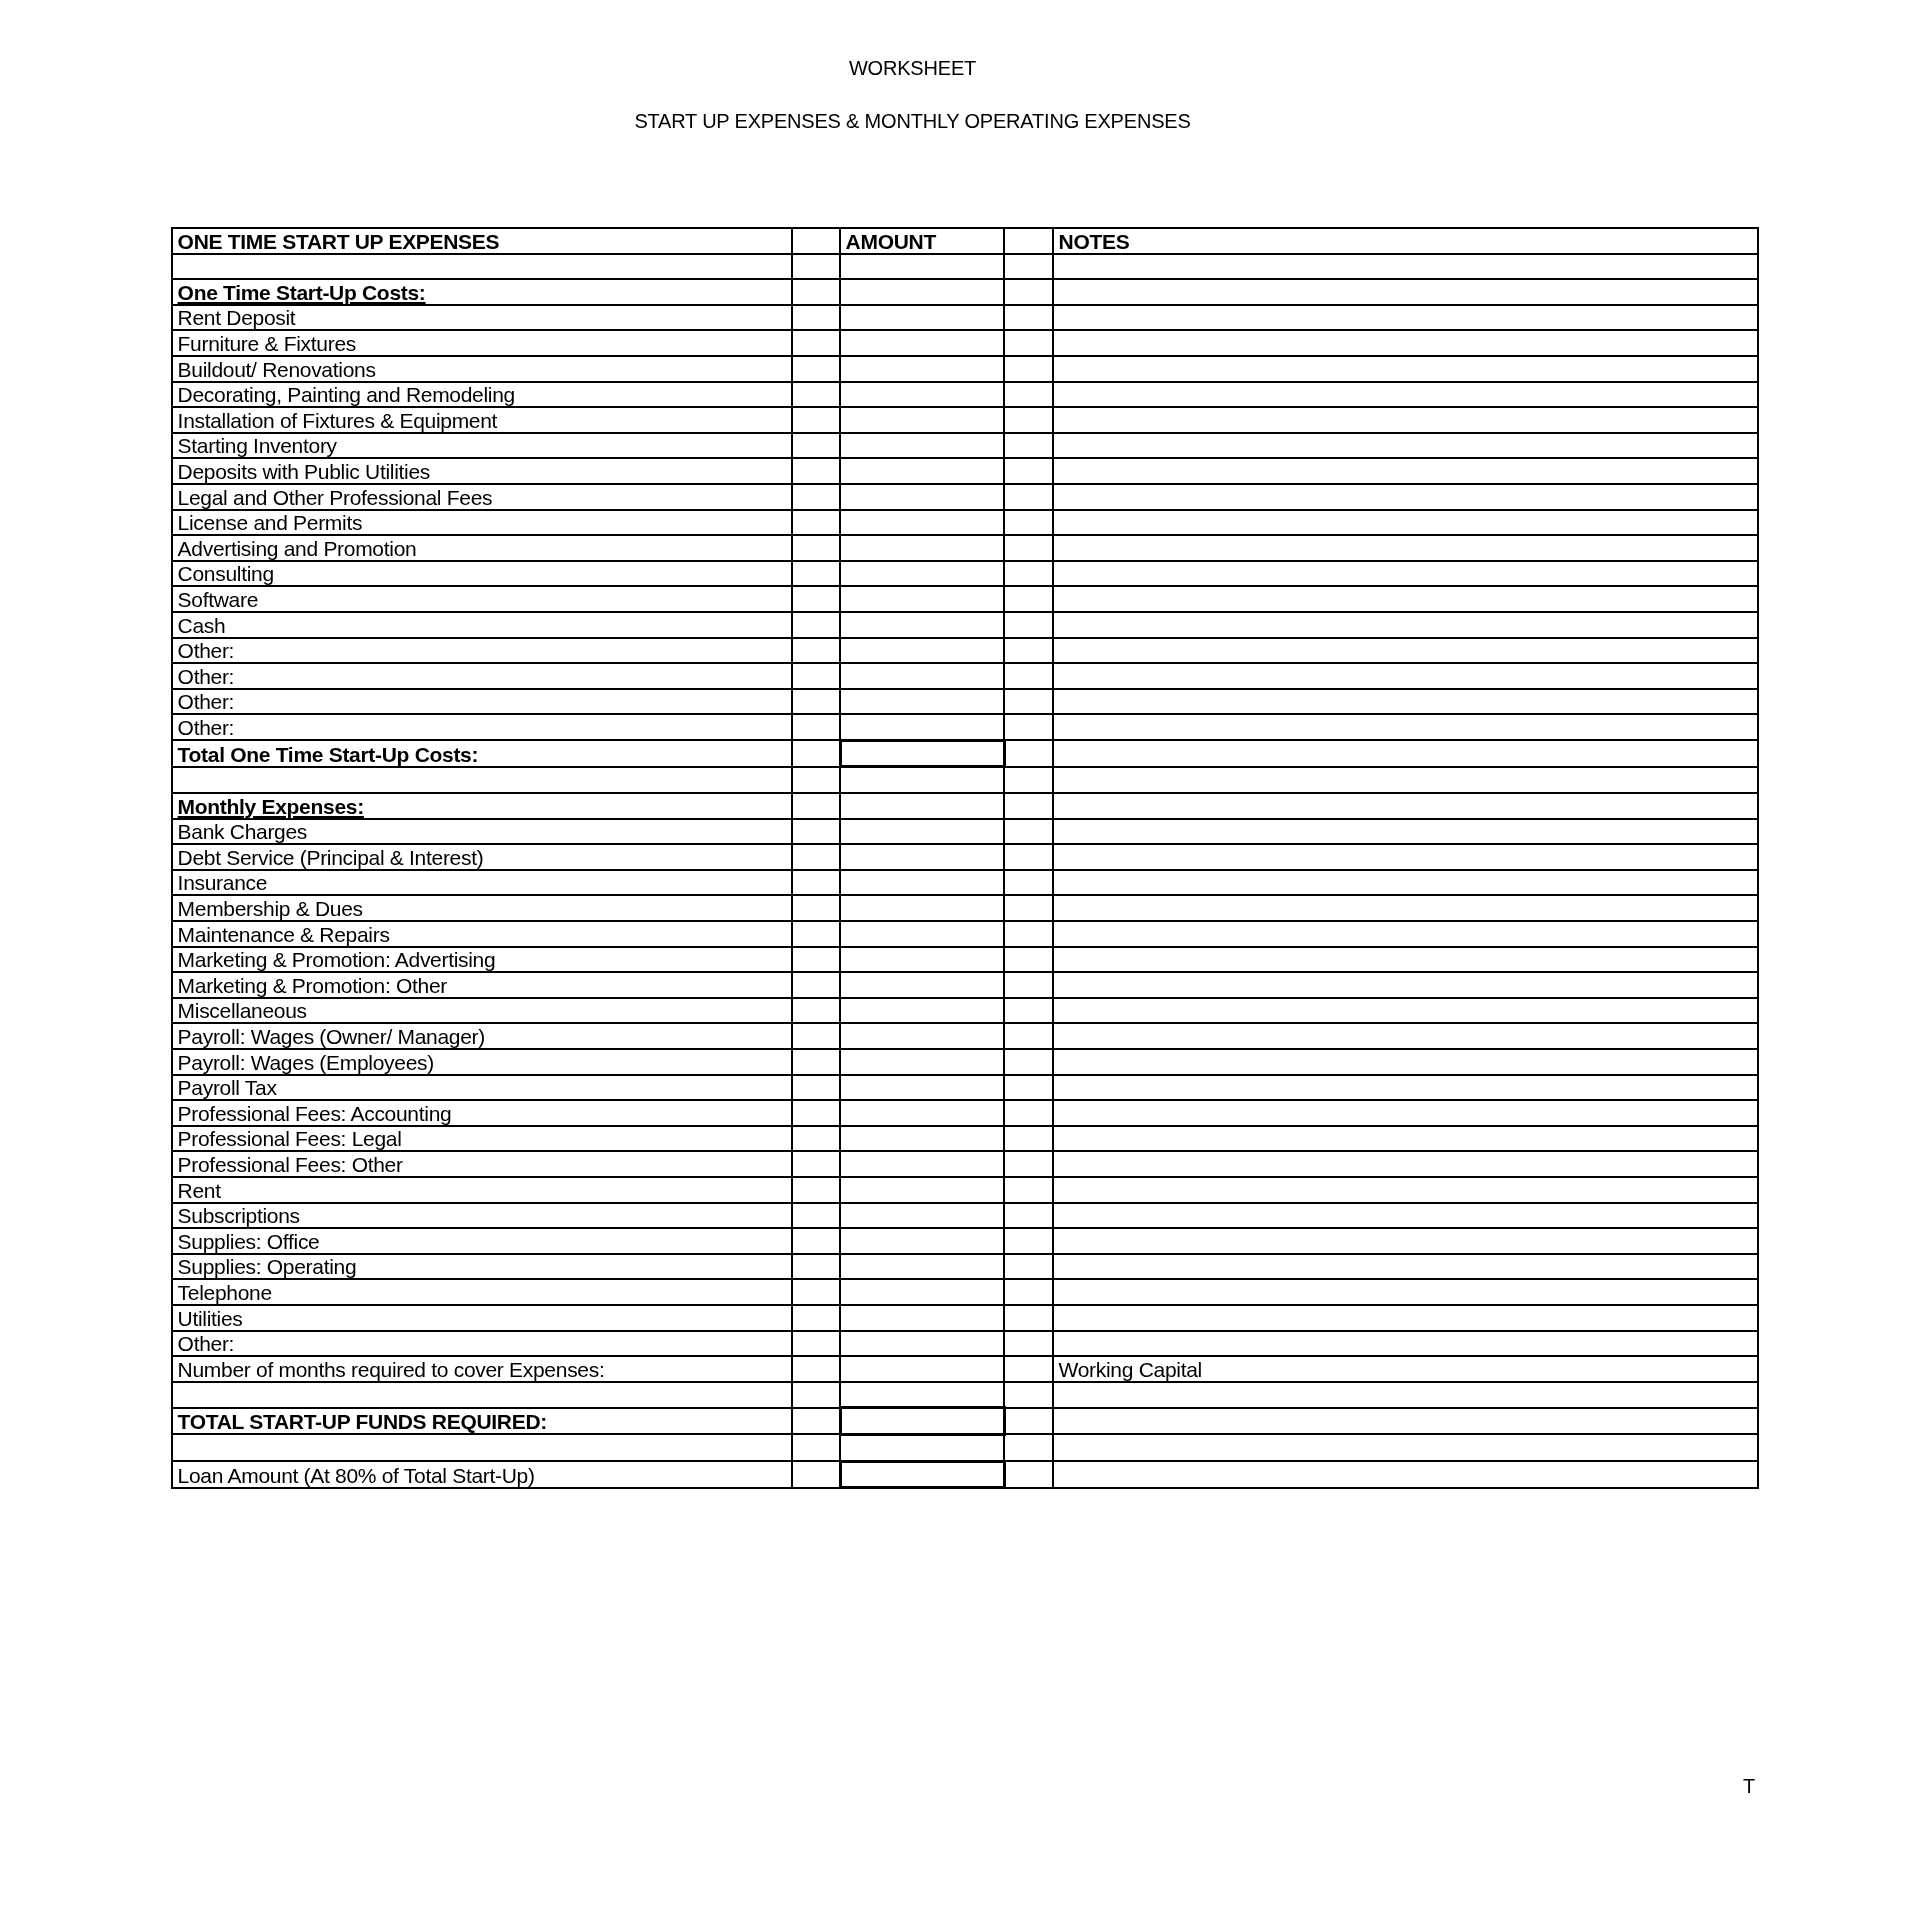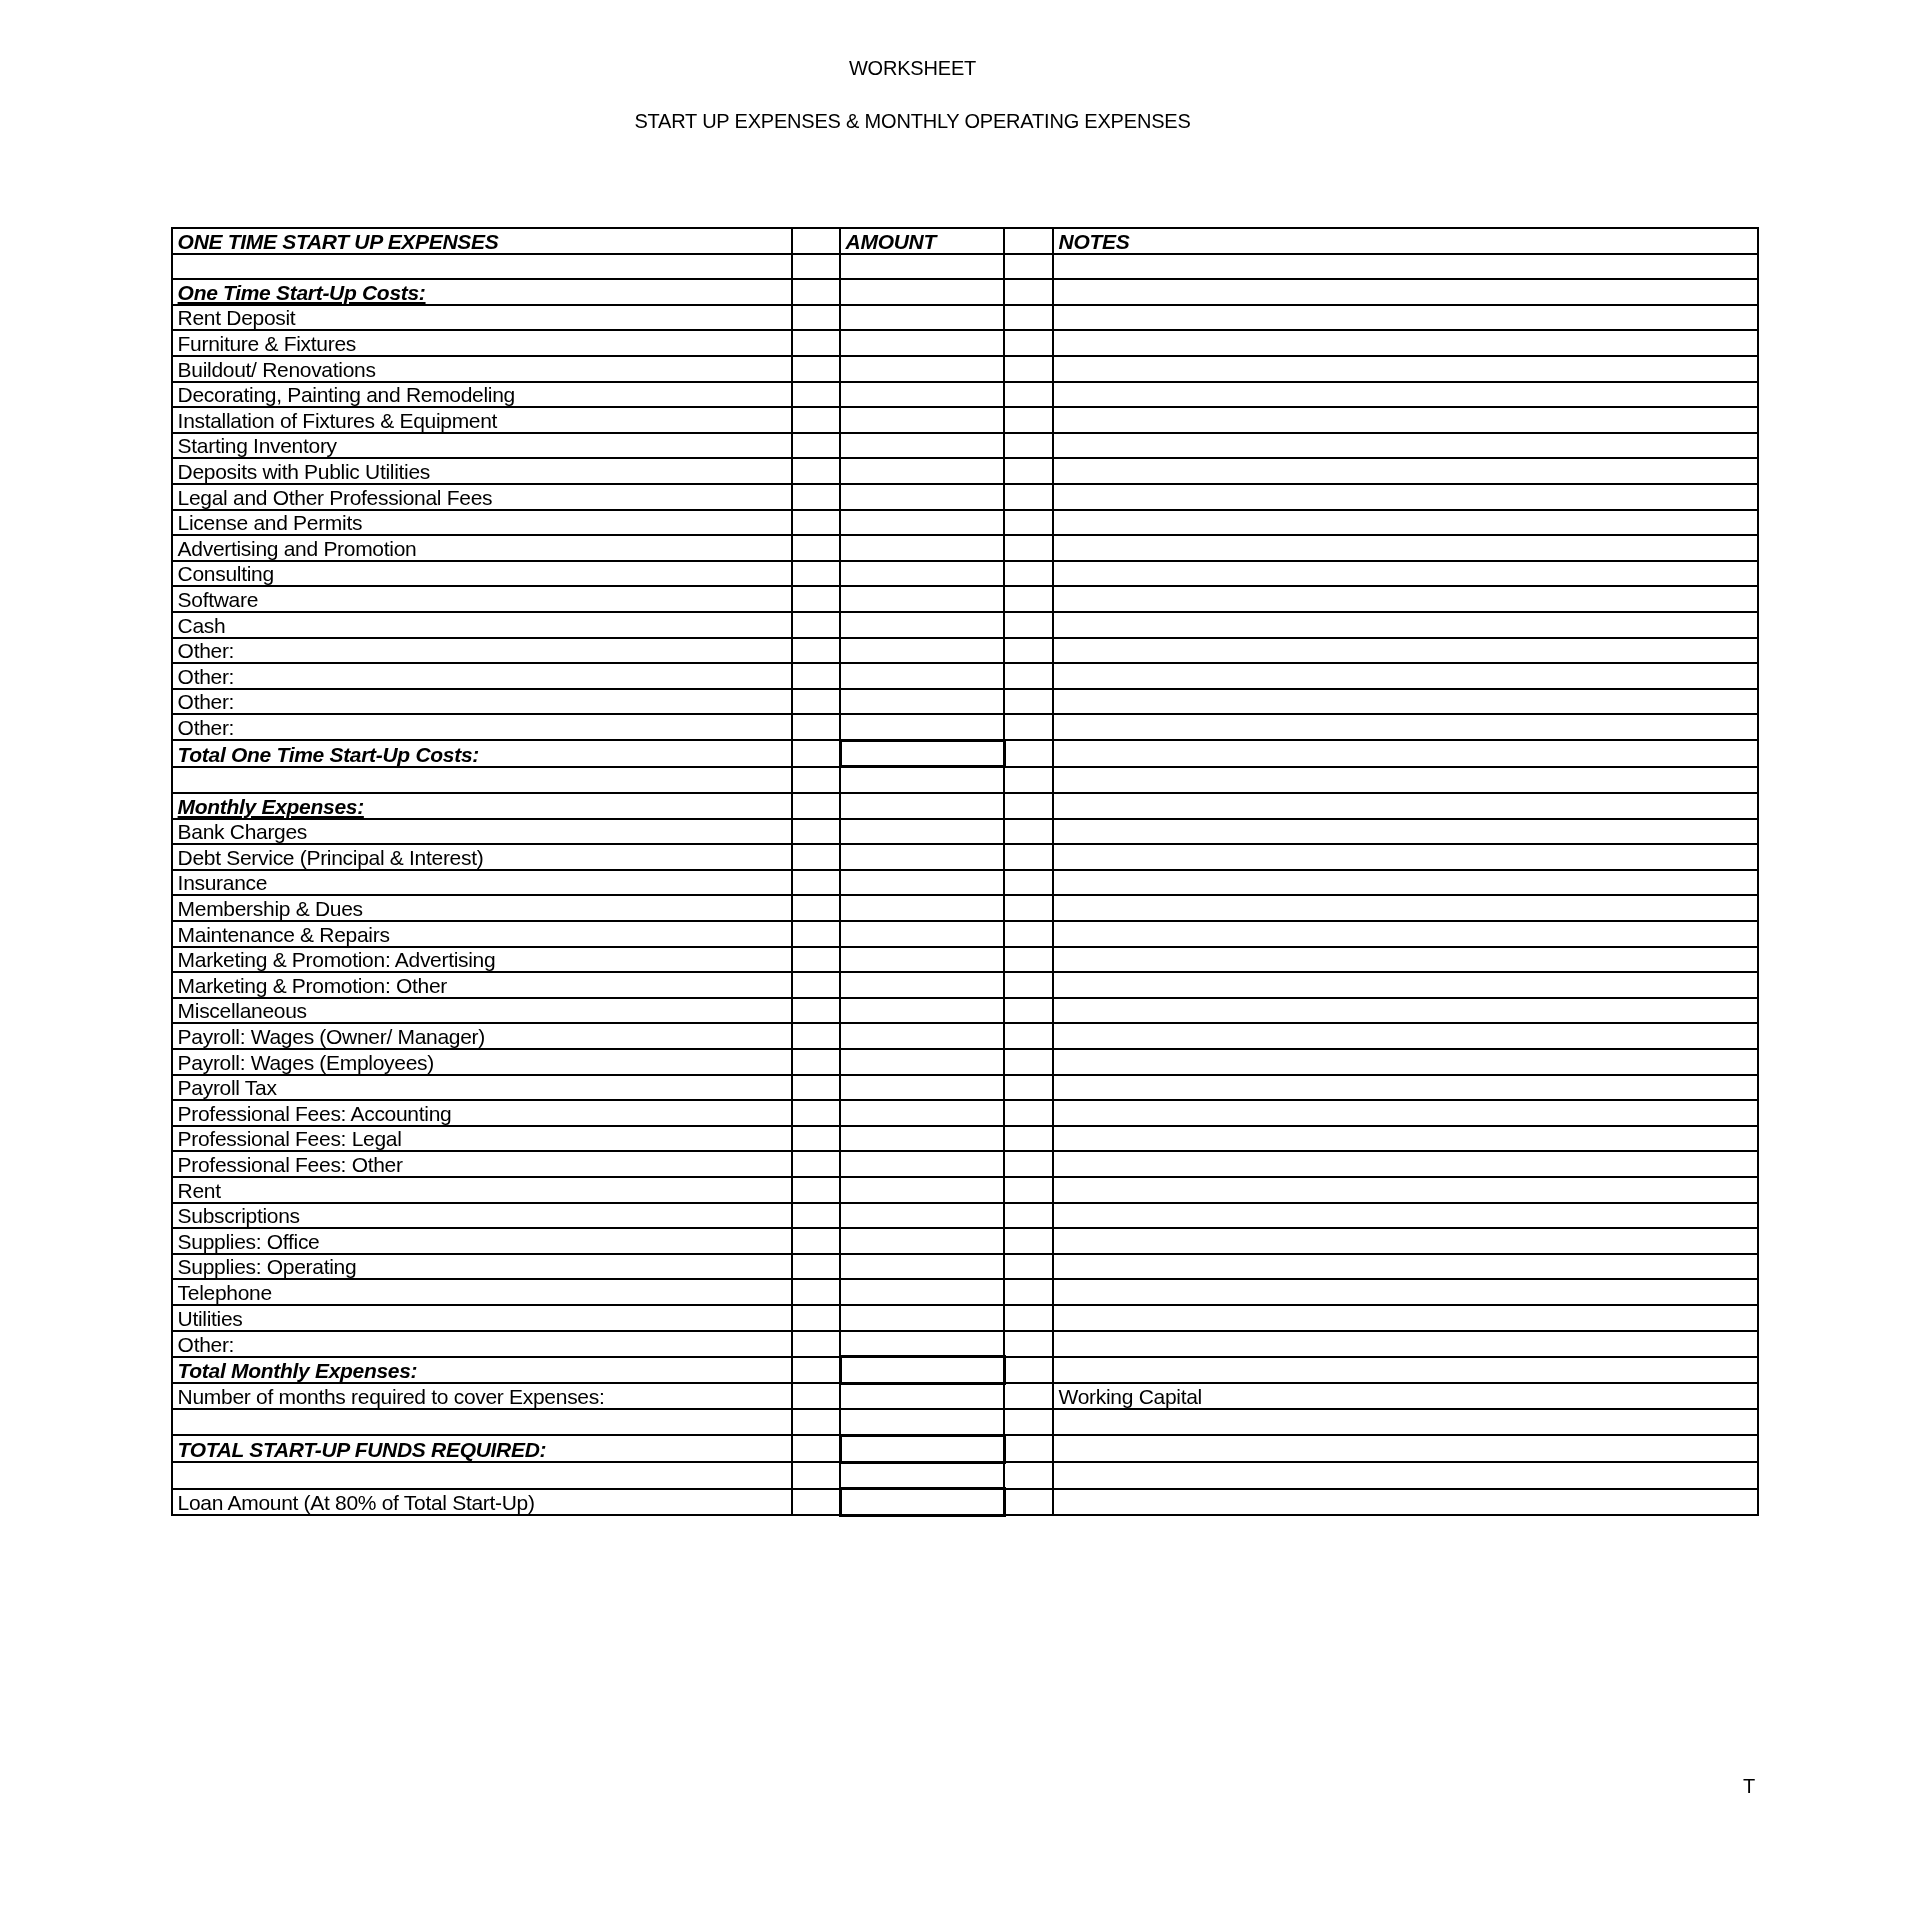--- a/index.html
+++ b/index.html
@@ -12,21 +12,21 @@
     table.ws { position: absolute; left: 171px; top: 227px; border-collapse: collapse;
                table-layout: fixed; width: 1586px; }
     table.ws td { border: 2.3px solid #000; height: 23.6px; padding: 0 0 0 4.6px;
                   font-size: 21px; line-height: 23px; white-space: nowrap; overflow: hidden;
                   vertical-align: bottom; letter-spacing: -0.3px; }
     col.c-label { width: 620px; }
     col.c-gap1  { width: 48px; }
     col.c-amt   { width: 164px; }
     col.c-gap2  { width: 49px; }
     col.c-notes { width: 705px; }
-    .b { font-weight: bold; font-style: italic; }
+    .b { font-weight: bold; }
     .u { text-decoration: underline; text-decoration-thickness: 2.3px; text-underline-offset: 2.3px; text-align: right; }
     td.total-box { border-width: 3.9px !important; }
     .page-mark { position: absolute; left: 1743px; top: 1775px; font-size: 20px; }
   </style>
 </head>
 <body>
 
 <div id="t1" class="title">WORKSHEET</div>
 <div id="t2" class="title">START UP EXPENSES &amp; MONTHLY OPERATING EXPENSES</div>
 
@@ -341,27 +341,20 @@
         <td></td>
       </tr>
       <tr>
         <td>Other:</td>
         <td></td>
         <td></td>
         <td></td>
         <td></td>
       </tr>
       <tr>
-        <td class="b">Total Monthly Expenses:</td>
-        <td></td>
-        <td class="total-box"></td>
-        <td></td>
-        <td></td>
-      </tr>
-      <tr>
         <td>Number of months required to cover Expenses:</td>
         <td></td>
         <td></td>
         <td></td>
         <td>Working Capital</td>
       </tr>
       <tr>
         <td></td>
         <td></td>
         <td></td>

